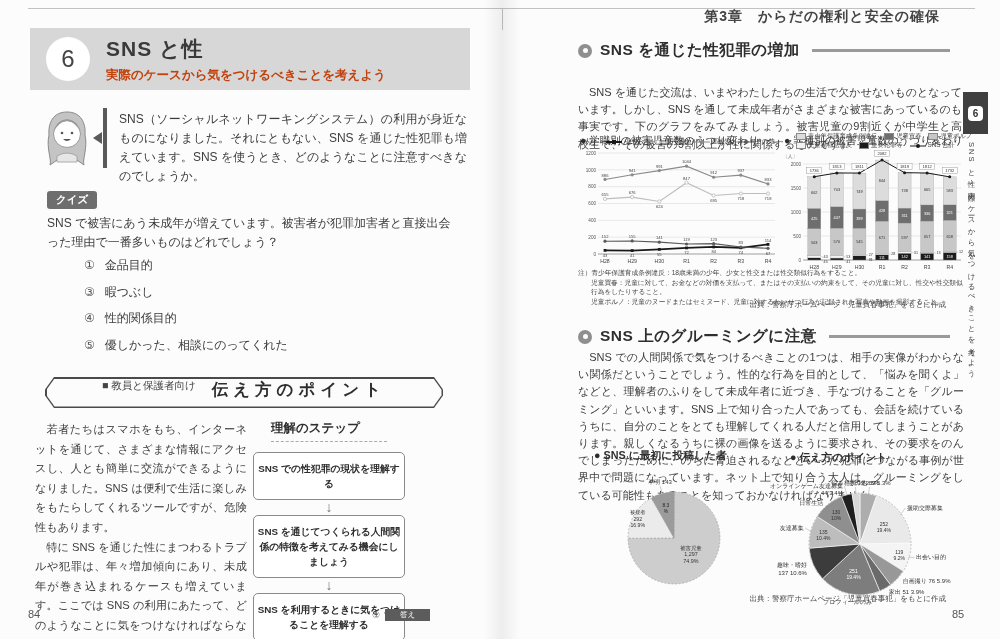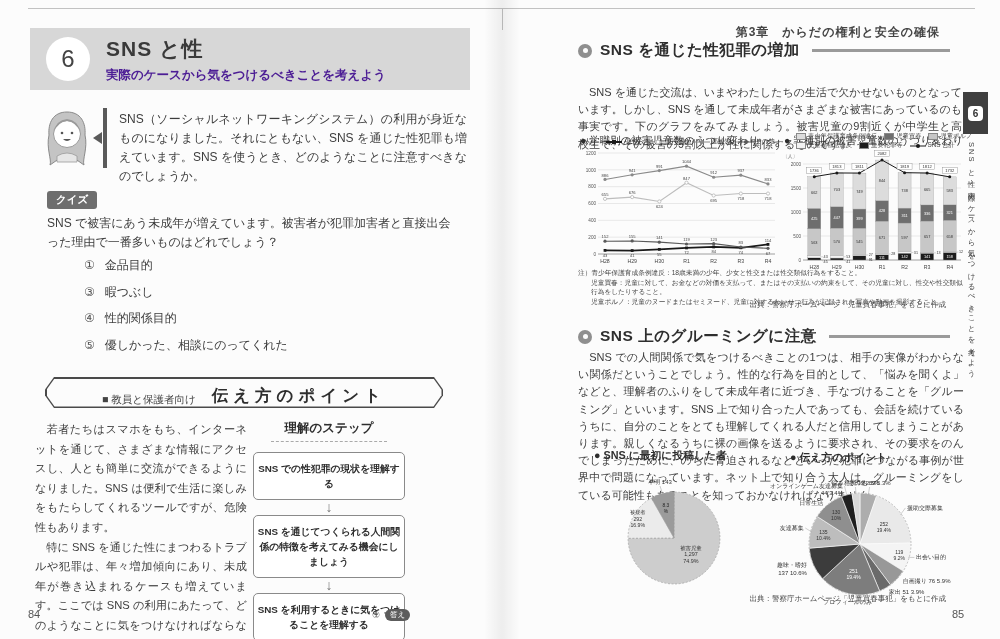--- a/index.html
+++ b/index.html
@@ -9,53 +9,53 @@
   .top-rule{position:absolute;left:28px;top:8px;width:947px;height:1px;background:#c2c2c2;}
   .top-tick{position:absolute;left:502px;top:8px;width:1px;height:22px;background:#c2c2c2;}
   .gutter{position:absolute;left:484px;top:0;width:36px;height:639px;
     background:linear-gradient(to right,rgba(0,0,0,0),rgba(0,0,0,0.06),rgba(0,0,0,0));}
   
   .banner{position:absolute;left:30px;top:28px;width:440px;height:62px;background:#d7d7d7;display:flex;align-items:center;}
   .lesson-num{width:44px;height:44px;border-radius:50%;background:#fff;margin-left:16px;
     display:flex;align-items:center;justify-content:center;font-size:24px;color:#444;}
   .banner-text{margin-left:16px;}
   .lesson-title{font-size:21px;font-weight:700;color:#3a3a3a;letter-spacing:1px;}
-  .lesson-subtitle{font-size:12.5px;font-weight:700;color:#4c1d95;margin-top:4px;}
+  .lesson-subtitle{font-size:12.5px;font-weight:700;color:#c2410c;margin-top:4px;}
   .avatar{position:absolute;left:40px;top:108px;width:54px;height:60px;}
   .speech-bar{position:absolute;left:103px;top:108px;width:4px;height:60px;background:#5a5a5a;}
   .speech-pointer{position:absolute;left:93px;top:132px;width:0;height:0;
     border-top:6px solid transparent;border-bottom:6px solid transparent;border-right:9px solid #5a5a5a;}
   .speech-text{position:absolute;left:119px;top:110px;width:348px;font-size:12px;line-height:19px;text-align:justify;color:#3c3c3c;}
   .quiz-badge{position:absolute;left:47px;top:191px;background:#6e6e6e;color:#fff;font-size:10.5px;font-weight:700;
     padding:2px 9px;border-radius:3px;}
   .quiz-question{position:absolute;left:47px;top:214px;width:414px;font-size:12px;line-height:19px;color:#3c3c3c;}
   .quiz-options{position:absolute;left:84px;top:257px;font-size:12px;color:#3c3c3c;}
   .quiz-option{margin-bottom:9.5px;}
   .opt-num{margin-right:10px;color:#555;}
   .points-box{position:absolute;left:45px;top:377px;width:398px;height:31px;background:#4a4a4a;
     clip-path:polygon(9px 0,calc(100% - 9px) 0,100% 40%,100% 60%,calc(100% - 9px) 100%,9px 100%,0 60%,0 40%);}
   .points-inner{position:absolute;left:1.5px;top:1.5px;right:1.5px;bottom:1.5px;background:#fcfcfc;
     clip-path:polygon(8px 0,calc(100% - 8px) 0,100% 40%,100% 60%,calc(100% - 8px) 100%,8px 100%,0 60%,0 40%);
-    display:flex;align-items:flex-end;justify-content:center;gap:16px;}
+    display:flex;align-items:flex-start;justify-content:center;gap:16px;}
   .points-audience{font-size:10.5px;color:#444;}
   .points-title{font-size:16.5px;font-weight:700;letter-spacing:5px;color:#2e2e2e;}
   .points-col1{position:absolute;left:35px;top:420px;width:212px;font-size:11.2px;line-height:19.6px;text-align:justify;color:#3c3c3c;}
   .points-col1 p{margin:0;}
   .steps{position:absolute;left:253px;top:420px;width:152px;}
-  .steps-title{font-size:12.5px;font-weight:700;text-align:center;color:#2e2e2e;
+  .steps-title{font-size:12.5px;font-weight:700;color:#2e2e2e;
     border-bottom:1.5px dashed #aaa;padding-bottom:4px;margin:0 18px 10px 18px;}
   .step-box{border:1px solid #8a8a8a;border-radius:5px;padding:8px 2px;font-size:9.8px;font-weight:700;
     text-align:center;line-height:15px;color:#2e2e2e;background:#fff;}
   .step-arrow{text-align:center;font-size:14px;font-weight:700;color:#777;line-height:15px;}
   .pageno{font-size:11px;color:#555;}
   .answer-strip{position:absolute;left:372px;top:609px;display:flex;align-items:center;gap:5px;font-size:9px;color:#555;}
-  .ans-badge{background:#5c5c5c;color:#fff;font-size:7.5px;padding:1px 5px;border-radius:6px;}
+  .ans-badge{background:#5c5c5c;color:#fff;font-size:7.5px;padding:1px 15px;border-radius:0;}
   
   .page-right{position:absolute;left:578px;top:0;width:390px;height:639px;}
-  .chapter-header{position:absolute;top:24px;right:28px;font-size:12px;font-weight:700;color:#444;letter-spacing:1px;}
+  .chapter-header{position:absolute;top:8px;right:28px;font-size:14px;font-weight:700;color:#444;letter-spacing:1px;}
   .sec-heading{position:absolute;left:0;display:flex;align-items:center;width:372px;}
   .sec-icon{width:14px;height:14px;border-radius:50%;background:#8f8f8f;position:relative;flex:0 0 14px;}
   .sec-icon::after{content:"";position:absolute;left:4.5px;top:4.5px;width:5px;height:5px;border-radius:50%;background:#fcfcfc;}
   .sec-title{font-size:15.5px;font-weight:700;color:#2e2e2e;margin-left:8px;white-space:nowrap;letter-spacing:0.5px;}
   .sec-rule{flex:1;height:2.5px;background:#9a9a9a;margin-left:12px;}
   .rp-para{position:absolute;left:0;font-size:11px;line-height:17.2px;text-align:justify;color:#3c3c3c;}
   .chart-title{position:absolute;font-size:10.5px;font-weight:400;color:#2e2e2e;white-space:nowrap;margin-top:11px;}
   .chart-box{position:absolute;}
   .legend-row{display:flex;align-items:center;gap:7px;font-size:6.3px;color:#444;height:9px;}
   .legend-item{display:flex;align-items:center;gap:2px;white-space:nowrap;}

